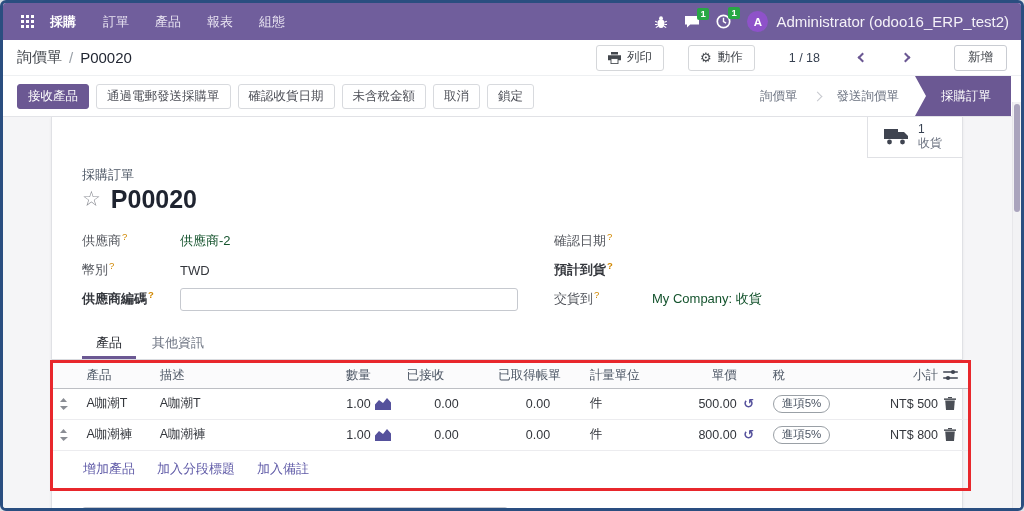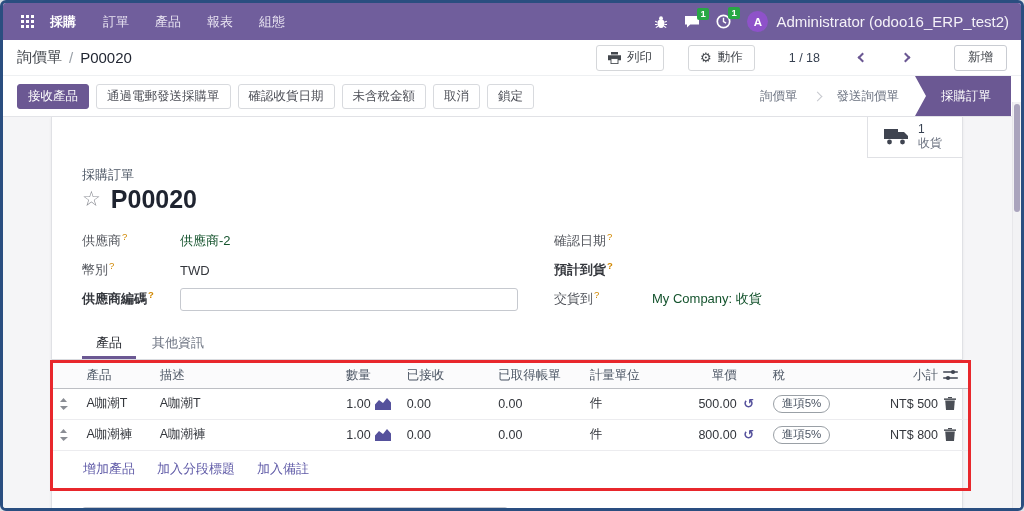--- a/index.html
+++ b/index.html
@@ -87,21 +87,21 @@
   .tab.active{ color:#23262c; border-bottom:3px solid #6b5893; padding-bottom:4px; }
 
   
   .red-box{ border:3px solid #e8272c; margin:0 -9px 0 -2px; }
 
   table.lines{ width:100%; border-collapse:collapse; table-layout:fixed; }
   table.lines th{ font-size:12.5px; font-weight:400; color:#4b5563; text-align:left; padding:4px 6px;
                   background:#fbfbfc; border-bottom:1px solid #bdbfc4; cursor:pointer; white-space:nowrap; }
   table.lines td{ font-size:12.5px; color:#33363c; padding:6px 6px; border-bottom:1px solid #ececef;
                   white-space:nowrap; overflow:hidden; }
-  .num{ text-align:left; }
+  .num{ text-align:center; }
   .flexcell{ display:flex; align-items:center; }
   .flexcell .grow{ flex:1; text-align:right; }
   .icon-slot{ width:24px; display:flex; justify-content:center; flex-shrink:0; }
   .hist-icon::before{ content:"\21BA"; color:#55519c; font-weight:700; font-size:13px; }
   .pill{ display:inline-block; border:1px solid #9aa0a6; border-radius:10px; padding:0.5px 8px;
          font-size:11.5px; color:#4b5563; }
   .c-handle{ text-align:center; }
   .table-links{ display:flex; gap:22px; padding:9px 0 10px 30px; }
   .table-links span{ font-size:13px; color:#5f5aa7; cursor:pointer; }
 

